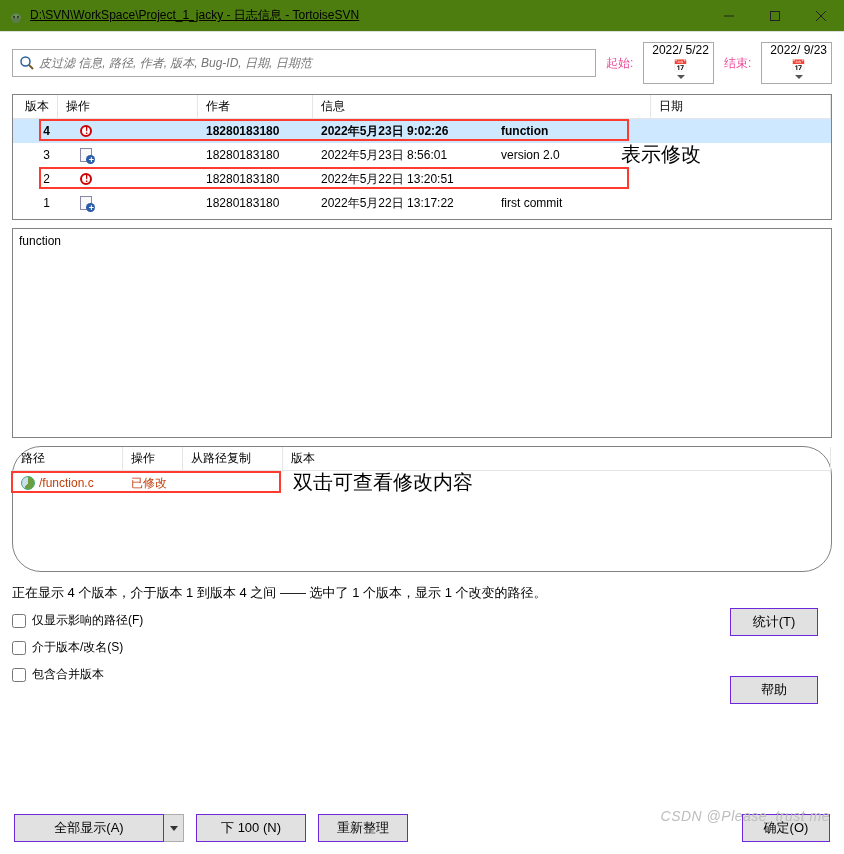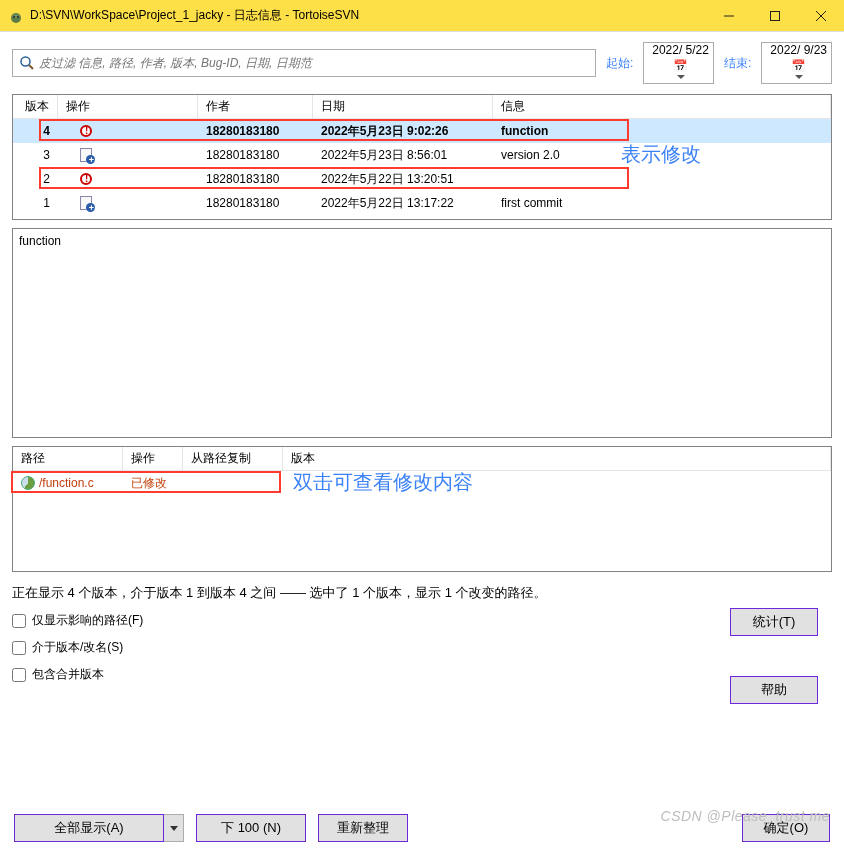--- a/index.html
+++ b/index.html
@@ -1,30 +1,30 @@
 <!DOCTYPE html>
 <html><head>
 <meta charset="utf-8">
 <style>
 * { box-sizing: border-box; margin: 0; padding: 0; font-family: "Microsoft YaHei", "Segoe UI", Tahoma, sans-serif; font-size: 12px; }
 body { background: #fff; width: 844px; height: 854px; overflow: hidden; position: relative; }
 
-.titlebar { height: 32px; display: flex; align-items: center; border-bottom: 1px solid #ddd; padding-left: 8px; background: #fde047; }
+.titlebar { height: 32px; display: flex; align-items: center; border-bottom: 1px solid #ddd; padding-left: 8px; background: #4d7c0f; text-decoration: underline; }
 .titlebar .app-icon { width: 16px; height: 16px; margin-right: 6px; }
 .titlebar .title { flex: 1; color: #000; font-size: 12px; }
 .tb-btn { width: 46px; height: 31px; display: flex; align-items: center; justify-content: center; color: #222; }
 .tb-btn svg { width: 10px; height: 10px; }
 
 .content { padding: 10px 12px 0 12px; }
 
 .filter-row { display: flex; align-items: center; gap: 10px; margin-bottom: 10px; }
 .filter-input { flex: 1; border: 1px solid #ababab; height: 28px; display: flex; align-items: center; padding: 0 6px; background: #fff; }
 .filter-input .mag { width: 16px; height: 16px; margin-right: 4px; color: #2a6099; }
 .filter-input input { border: none; outline: none; flex: 1; font-style: italic; color: #6a6a6a; background: transparent; }
-.lbl { color: #3b82f6; }
+.lbl { color: #ec4899; }
 .date-pick { border: 1px solid #ababab; height: 42px; display: flex; align-items: center; padding: 0 4px 0 8px; gap: 1px; background: #fff; flex-direction: column; }
 .date-pick .cal { width: 16px; height: 16px; display: flex; align-items: center; justify-content: center; color: #444; }
 .date-pick .dd { width: 0; height: 0; border-left: 4px solid transparent; border-right: 4px solid transparent; border-top: 4px solid #555; }
 
 .list-frame { border: 1px solid #828282; margin-bottom: 8px; }
 .list-header { display: flex; height: 24px; background: #fff; border-bottom: 1px solid #e5e5e5; }
 .list-header .col { padding: 3px 8px; border-right: 1px solid #e5e5e5; color: #000; display: flex; align-items: center; }
 .list-body { background: #fff; min-height: 100px; }
 .list-row { display: flex; height: 24px; align-items: center; position: relative; }
 .list-row.selected { background: #cde8ff; font-weight: bold; }
@@ -36,21 +36,21 @@
 .col-msg { flex: 1; }
 
 .ico-mod { width: 12px; height: 12px; border-radius: 50%; border: 2px solid #c00; position: relative; background: #fff; }
 .ico-mod::after { content: "!"; position: absolute; left: 3px; top: -2px; color: #c00; font-weight: bold; font-size: 10px; }
 .ico-add { width: 12px; height: 14px; background: #f8f8f8; border: 1px solid #88a; position: relative; }
 .ico-add::before { content: ""; position: absolute; right: -4px; bottom: -3px; width: 9px; height: 9px; background: #2a5caa; border-radius: 50%; }
 .ico-add::after { content: "+"; position: absolute; right: -3px; bottom: -4px; color: #fff; font-size: 9px; font-weight: bold; line-height: 9px; }
 .ops-stack { display: flex; gap: 4px; padding-left: 14px; }
 
 .hl-box { position: absolute; border: 2px solid #ff3b30; pointer-events: none; }
-.annot { position: absolute; color: #3b82f6; font-size: 20px; pointer-events: none; }
+.annot { position: absolute; color: #000000; font-size: 20px; pointer-events: none; }
 
 .msg-frame { border: 1px solid #828282; height: 210px; padding: 4px 6px; background: #fff; font-family: Consolas, monospace; font-size: 13px; color: #000; margin-bottom: 8px; }
 
 .paths-frame { border: 1px solid #828282; background: #fff; margin-bottom: 12px; }
 .paths-header { display: flex; height: 24px; border-bottom: 1px solid #e5e5e5; }
 .paths-header .col { padding: 3px 8px; border-right: 1px solid #e5e5e5; color: #000; display: flex; align-items: center; }
 .paths-body { min-height: 100px; }
 .path-row { display: flex; height: 24px; align-items: center; color: #c2410c; }
 .path-row .cell { padding: 0 8px; display: flex; align-items: center; gap: 4px; }
 .pcol-path { width: 110px; }
@@ -125,22 +125,22 @@
       <span class="cal">📅</span>
       <span class="dd"></span>
     </div>
   </div>
 
   <div class="list-frame" style="position:relative;">
     <div class="list-header">
       <div class="col col-rev">版本</div>
       <div class="col col-ops">操作</div>
       <div class="col col-auth">作者</div>
+      <div class="col col-msg">信息</div>
       <div class="col col-date">日期</div>
-      <div class="col col-msg">信息</div>
     </div>
     <div class="list-body" id="log-body">
         <div class="list-row selected">
           <div class="cell col-rev">4</div>
           <div class="cell col-ops">
             <div class="ops-stack">
               <div class="ico-mod"></div>
             </div>
           </div>
           <div class="cell col-auth">18280183180</div>
@@ -184,21 +184,21 @@
 
     <div class="hl-box" style="left:26px; top:24px; width:590px; height:22px;"></div>
     <div class="hl-box" style="left:26px; top:72px; width:590px; height:22px;"></div>
     <div class="annot" style="left:608px; top:46px;">表示修改</div>
   </div>
 
   <div class="msg-frame">
     <span>function</span>
   </div>
 
-  <div class="paths-frame" style="position:relative;">
+  <div class="paths-frame" style="position:relative;border-radius:29px;">
     <div class="paths-header">
       <div class="col pcol-path">路径</div>
       <div class="col pcol-op">操作</div>
       <div class="col pcol-from">从路径复制</div>
       <div class="col pcol-rev">版本</div>
     </div>
     <div class="paths-body" id="paths-body">
         <div class="path-row">
           <div class="cell pcol-path"><div class="file-ico"></div>/function.c</div>
           <div class="cell pcol-op">已修改</div>

